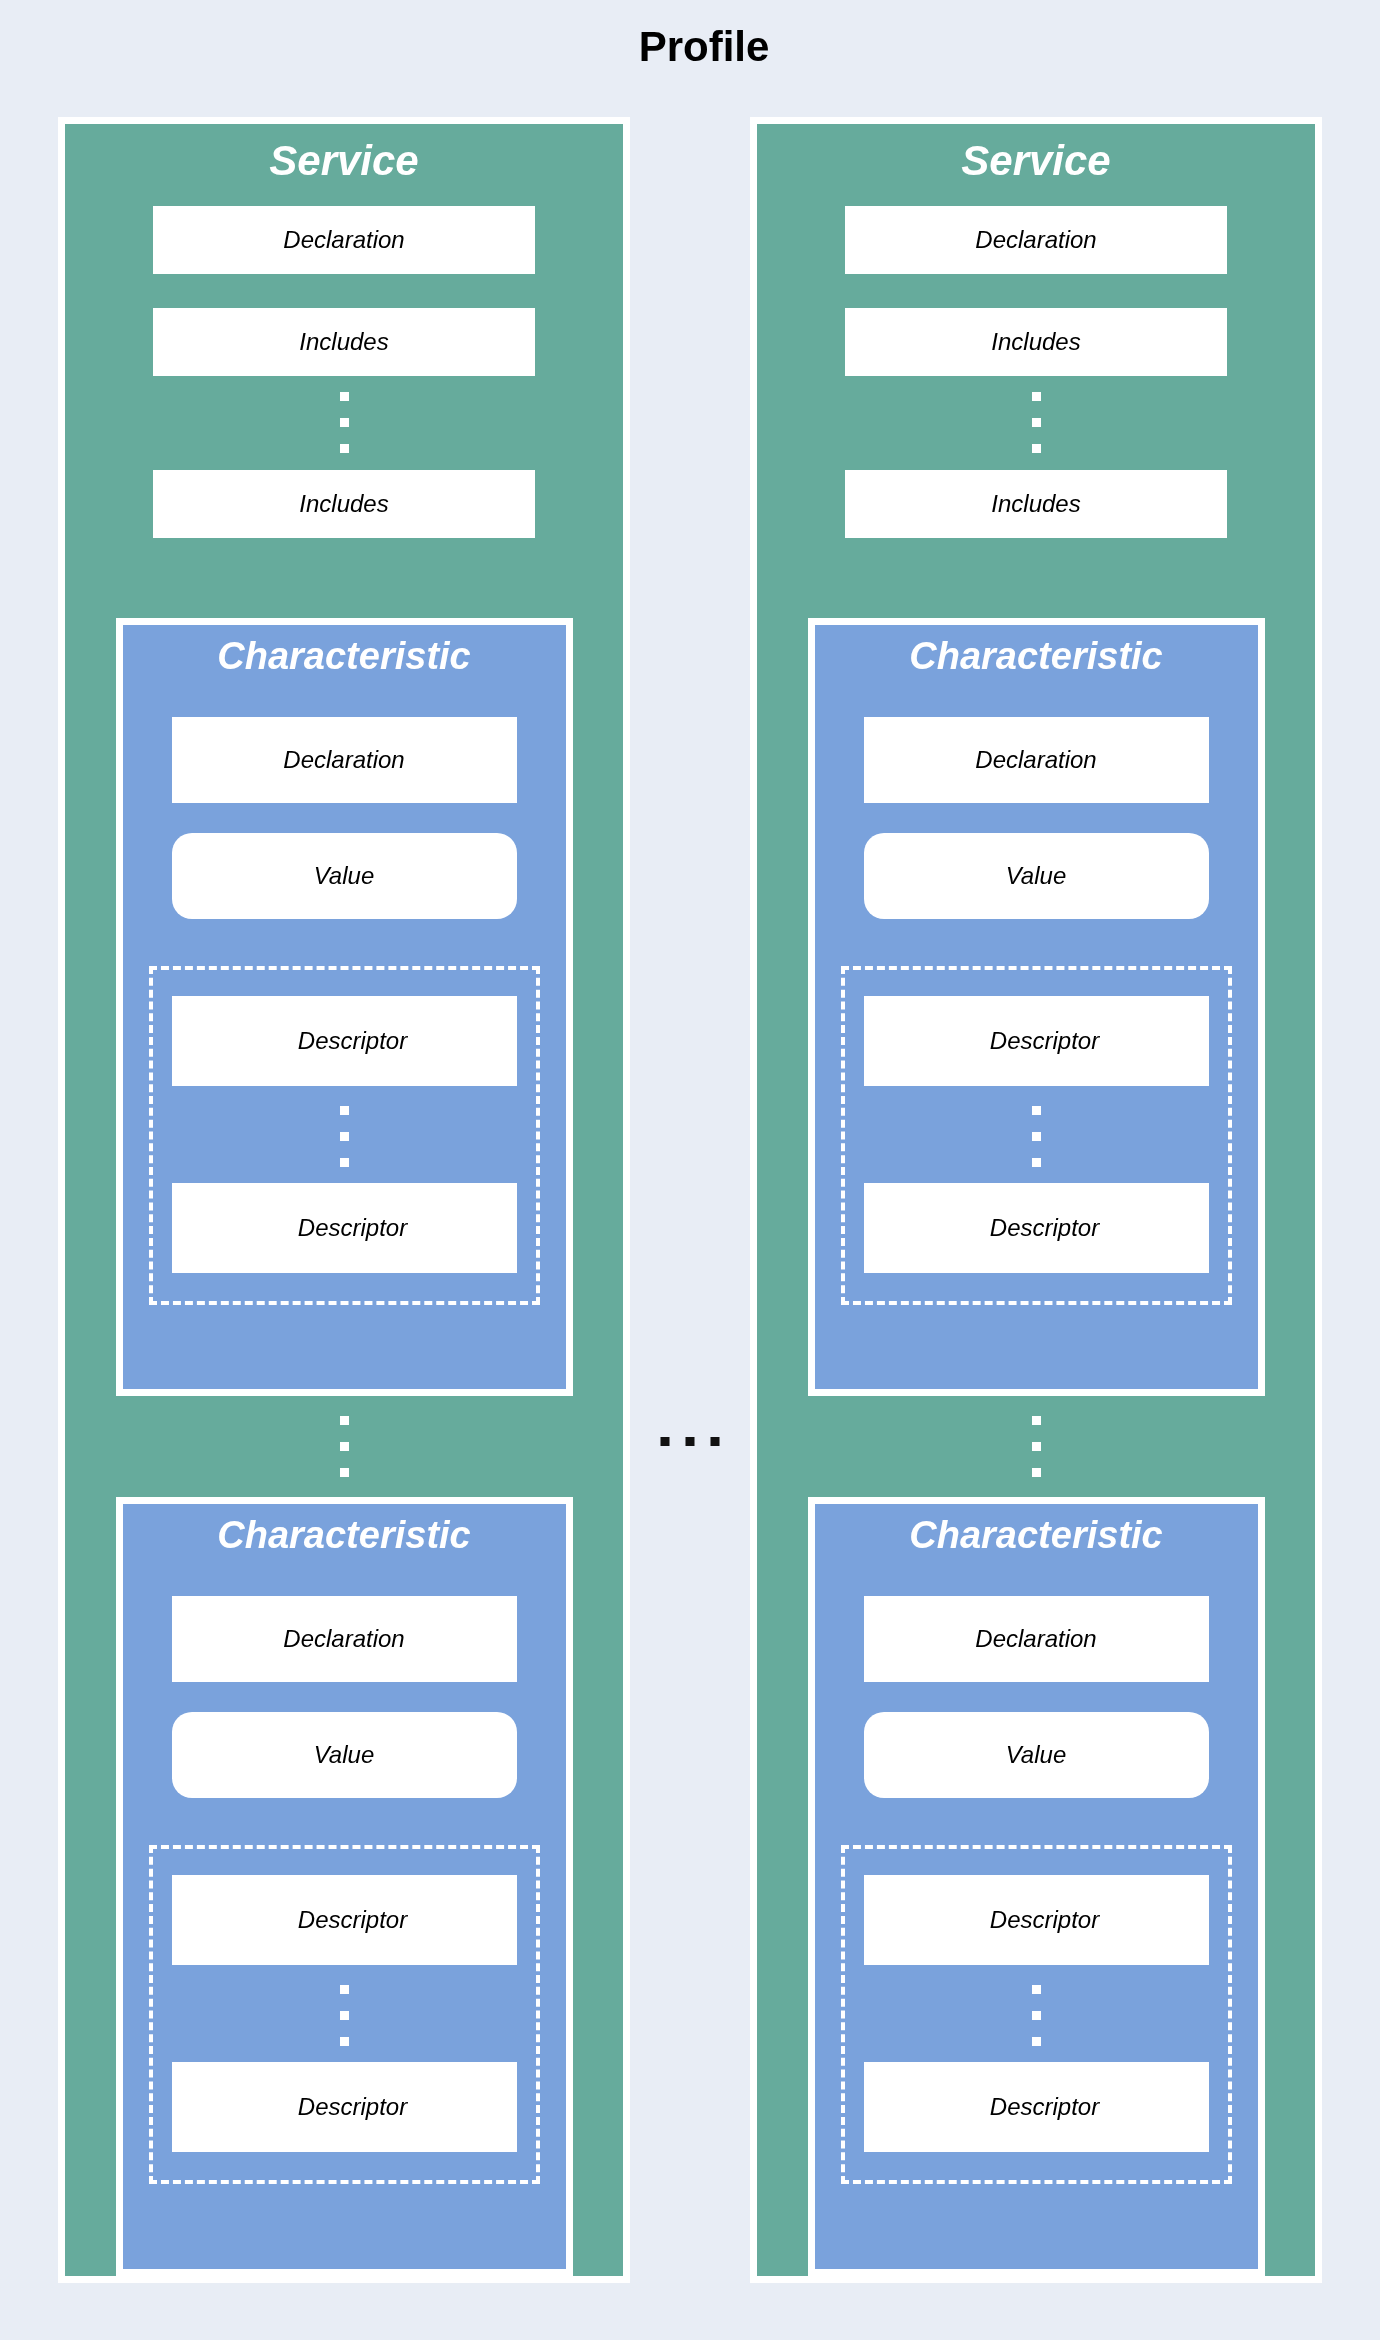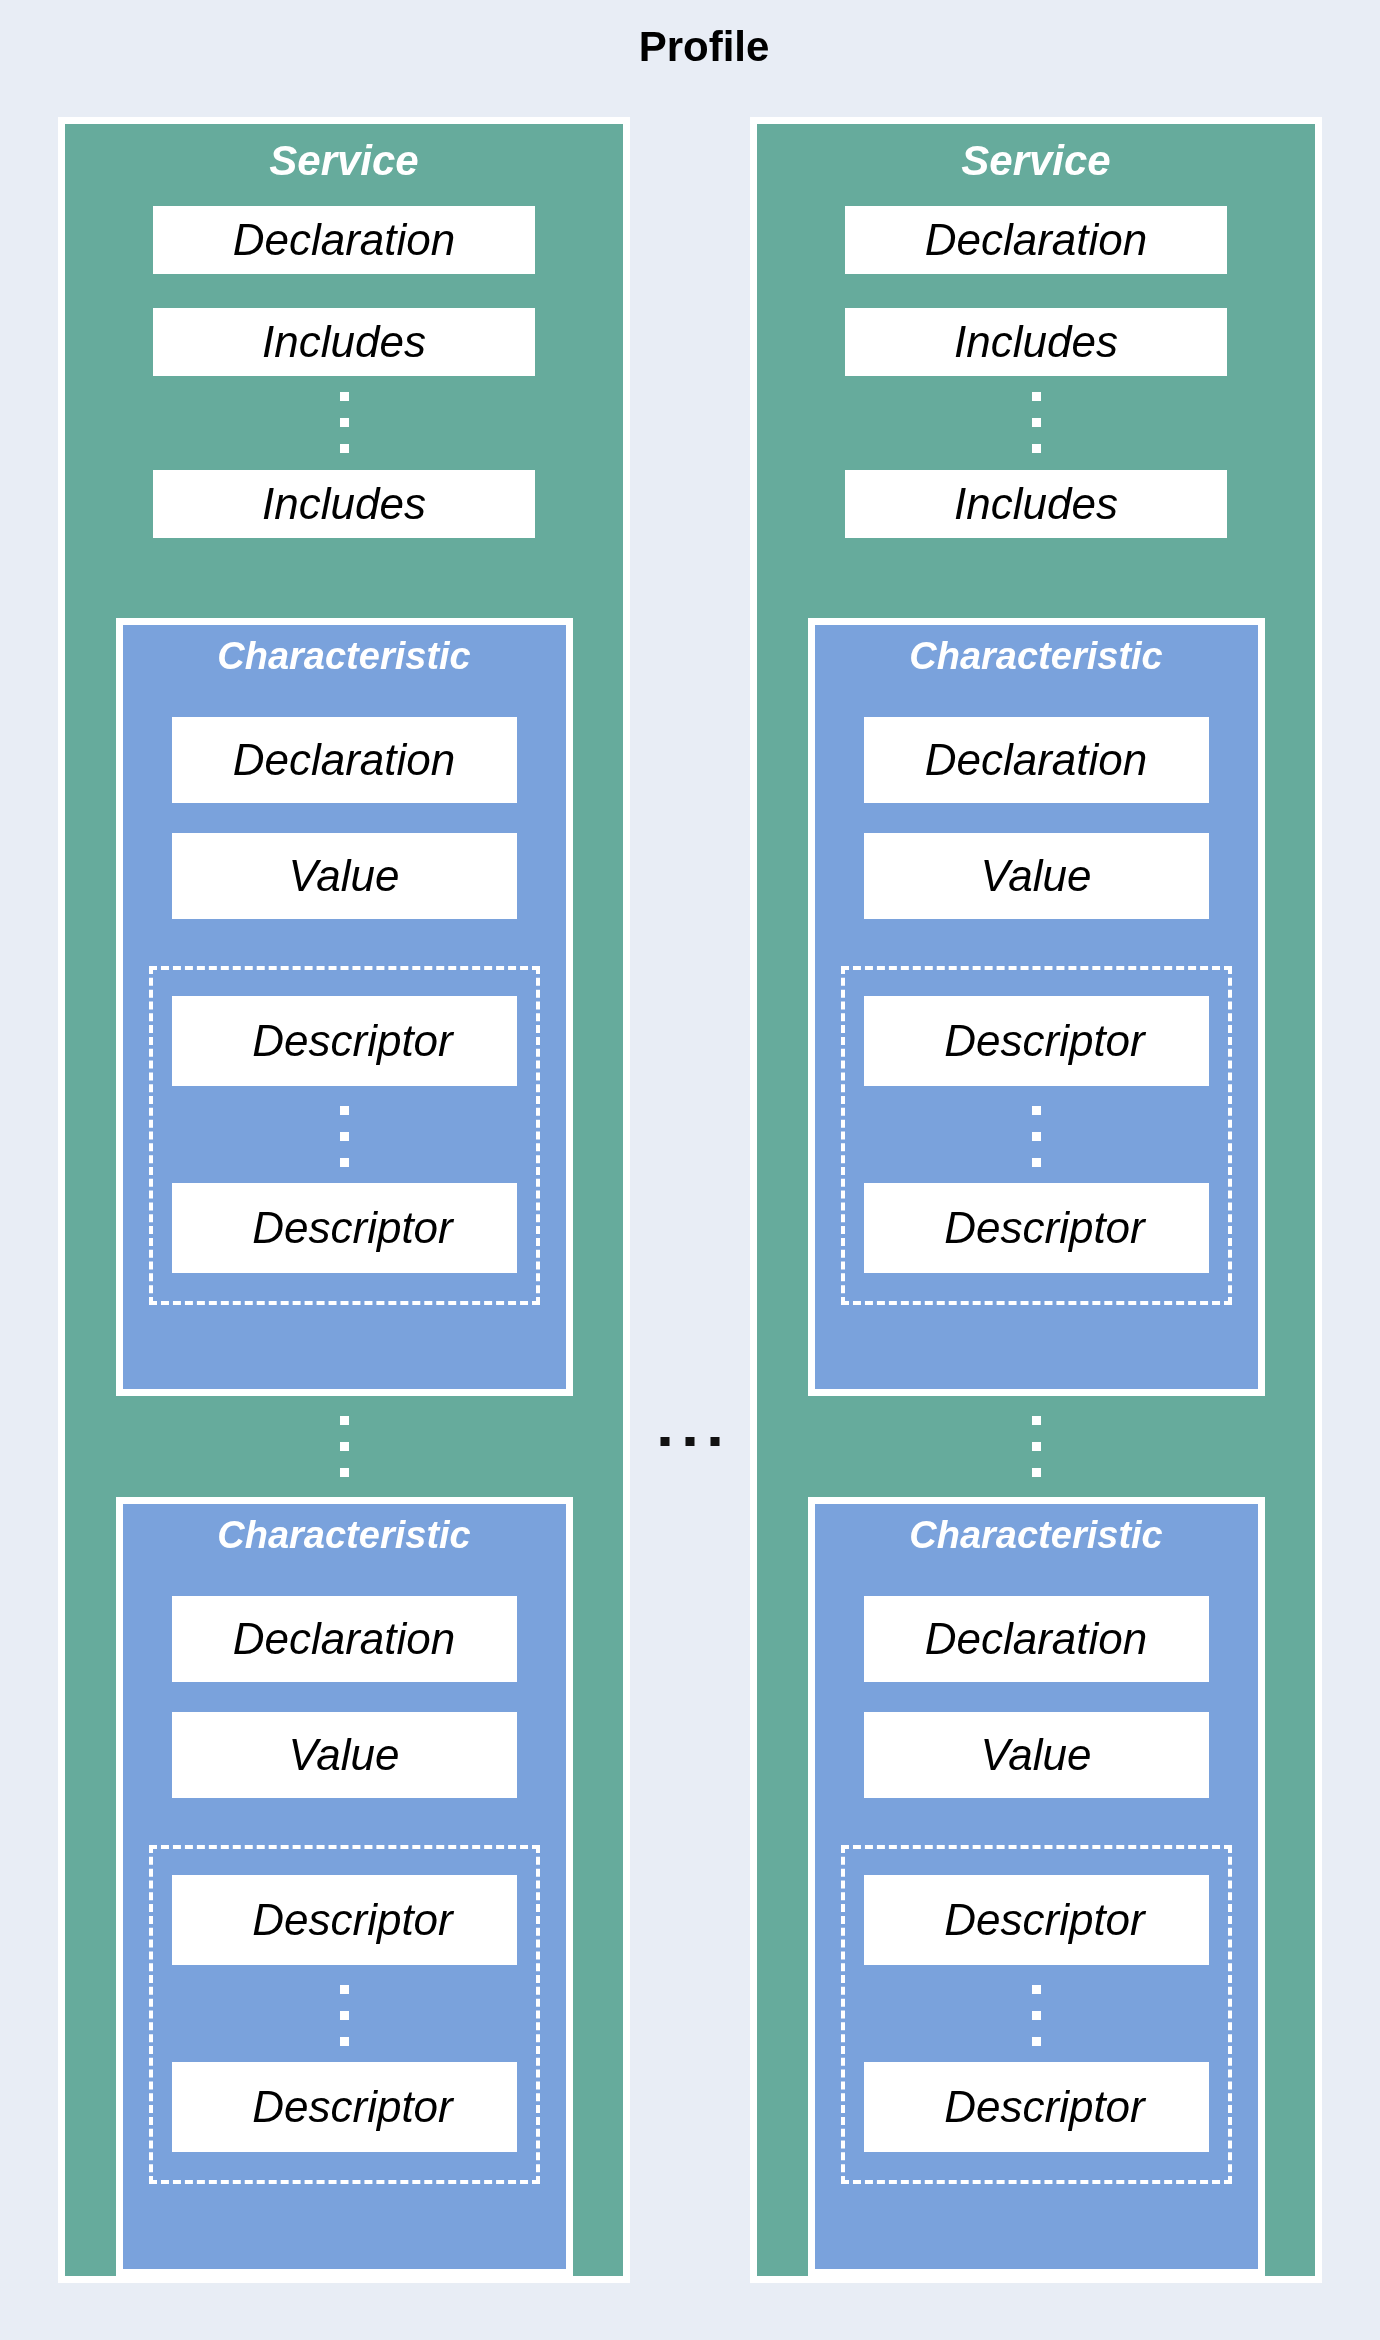--- a/index.html
+++ b/index.html
@@ -51,21 +51,21 @@
     font-weight: bold;
     color: var(--light);
     line-height: 1;
   }
   .wbox {
     background: var(--box);
     color: var(--ink);
     display: flex;
     align-items: center;
     justify-content: center;
-    font-size: 44px;
+    font-size: 24px;
     line-height: 1;
   }
   .svc-box { width: 382px; height: 82px; }
   .svc-box.decl { margin-top: 24px; }
   .svc-box.inc1 { margin-top: 34px; }
   .svc-box.inc2 { margin-top: 17px; }
   .vdots {
     display: flex;
     flex-direction: column;
     align-items: center;
@@ -89,21 +89,21 @@
   .characteristic.second { margin-top: 20px; }
   .char-title {
     margin-top: 12px;
     font-size: 38px;
     font-weight: bold;
     color: var(--light);
     line-height: 1;
   }
   .char-box { width: 345px; height: 86px; }
   .char-box.decl { margin-top: 42px; }
-  .char-box.value { margin-top: 30px; }
+  .char-box.value { margin-top: 30px; border-radius: 20px; }
   .descriptor-group {
     margin-top: 47px;
     width: 391px;
     height: 339px;
     border: 4px dashed #fff;
     display: flex;
     flex-direction: column;
     align-items: center;
   }
   .desc-box { width: 345px; height: 90px; padding-left: 17px; }

